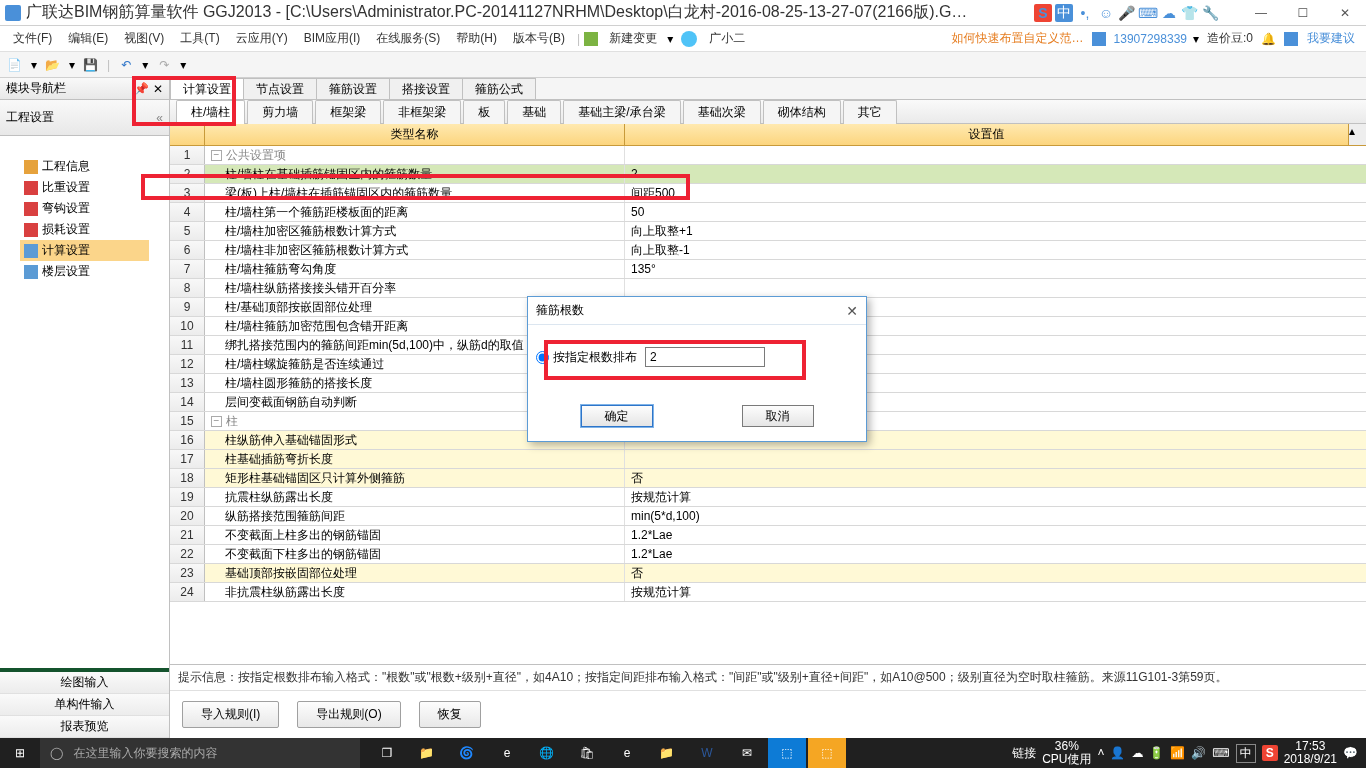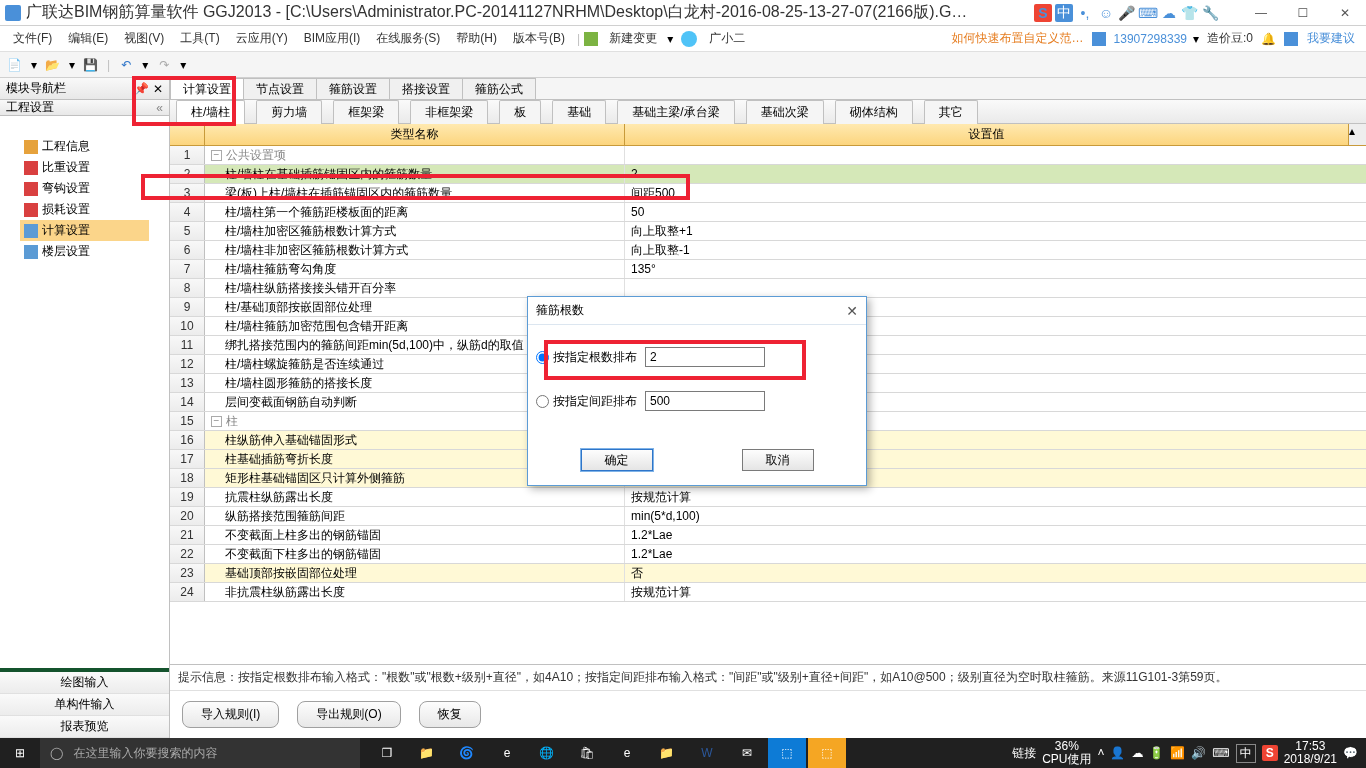--- a/index.html
+++ b/index.html
@@ -21,36 +21,36 @@
 
 .toolbar { height: 26px; background: #f5f5f5; border-bottom: 1px solid #d0d0d0; display: flex; align-items: center; padding: 0 5px; gap: 6px; }
 .toolbar .tbtn { width: 20px; height: 20px; display: flex; align-items: center; justify-content: center; color: #555; }
 
 .workspace { display: flex; height: calc(768px - 26px - 26px - 26px - 30px); }
 
 .sidebar { width: 170px; border-right: 1px solid #c0c0c0; background: #fff; display: flex; flex-direction: column; }
 .sidebar-header { height: 22px; background: linear-gradient(#f9f9f9,#e8e8e8); border-bottom: 1px solid #c0c0c0; display: flex; align-items: center; padding: 0 6px; }
 .sidebar-header .pin { margin-left: auto; margin-right: 4px; }
 .sidebar-header .close { }
-.sidebar-sub { height: 16px; background: linear-gradient(#f9f9f9,#e8e8e8); border-bottom: 1px solid #c0c0c0; padding: 0 6px; display: flex; align-items: center; }
+.sidebar-sub { height: 36px; background: linear-gradient(#f9f9f9,#e8e8e8); border-bottom: 1px solid #c0c0c0; padding: 0 6px; display: flex; align-items: center; }
 .nav-tree { flex: 1; padding: 20px; overflow: auto; }
 .nav-item { display: flex; align-items: center; padding: 2px 4px; gap: 4px; }
 .nav-item.selected { background: #fbd58a; }
 .nav-item .nicon { width: 14px; height: 14px; }
 .sidebar-buttons { border-top: 4px solid #14532d; }
 .sidebar-buttons div { height: 22px; display: flex; align-items: center; justify-content: center; border-bottom: 1px solid #e0e0e0; background: linear-gradient(#fafafa,#ececec); }
 
 .main { flex: 1; display: flex; flex-direction: column; }
 
 .tabs1 { height: 22px; display: flex; border-bottom: 1px solid #c0c0c0; background: #f5f5f5; }
 .tabs1 .tab { padding: 0 12px; display: flex; align-items: center; border: 1px solid #c0c0c0; border-bottom: none; margin-right: -1px; background: #f0f0f0; }
 .tabs1 .tab.active { background: #fff; }
 
 .tabs2 { height: 24px; display: flex; align-items: center; background: linear-gradient(#fafafa,#eaeaea); border-bottom: 1px solid #c0c0c0; padding-left: 6px; }
-.tabs2 .tab2 { padding: 3px 14px; border: 1px solid #c0c0c0; border-bottom: none; background: #f5f5f5; margin-right: 11px; border-radius: 2px 2px 0 0; text-align: right; }
+.tabs2 .tab2 { padding: 3px 14px; border: 1px solid #c0c0c0; border-bottom: none; background: #f5f5f5; margin-right: 2px; border-radius: 2px 2px 0 0; text-align: right; }
 .tabs2 .tab2.active { background: #fff; }
 
 .grid-head { height: 22px; display: flex; background: linear-gradient(#ffe9b0,#fcd57e); border-bottom: 1px solid #c89a3a; }
 .grid-head .col-num { width: 35px; border-right: 1px solid #c89a3a; }
 .grid-head .col-name { flex: 0 0 420px; display: flex; align-items: center; justify-content: center; border-right: 1px solid #c89a3a; }
 .grid-head .col-val { flex: 1; display: flex; align-items: center; justify-content: center; position: relative; }
 .grid-head .scrolltop { width: 18px; border-left: 1px solid #c89a3a; background: #eee; }
 
 .grid-body { flex: 1; overflow: auto; border-bottom: 1px solid #c0c0c0; }
 .row { height: 19px; display: flex; border-bottom: 1px solid #d8d8d8; }
@@ -58,21 +58,21 @@
 .row .rname { flex: 0 0 420px; border-right: 1px solid #e0e0e0; padding-left: 20px; display: flex; align-items: center; }
 .row .rval { flex: 1; padding-left: 6px; display: flex; align-items: center; }
 .row.group .rname { padding-left: 6px; color: #888; }
 .row.group .expand { color: #888; margin-right: 4px; border: 1px solid #aaa; width: 11px; height: 11px; display: flex; align-items: center; justify-content: center; font-size: 10px; line-height: 1; }
 .row.hl-green { background: #d5e8b8; }
 .row.hl-yellow { background: #fff9d6; }
 
 .hint { padding: 4px 8px; color: #333; border-bottom: 1px solid #e0e0e0; }
 
 .bottom-btns { padding: 10px 12px; display: flex; gap: 18px; }
-.bottom-btns button { padding: 4px 18px; background: linear-gradient(#fdfdfd,#e8e8e8); border: 1px solid #a0a0a0; border-radius: 8px; }
+.bottom-btns button { padding: 4px 18px; background: linear-gradient(#fdfdfd,#e8e8e8); border: 1px solid #a0a0a0; border-radius: 2px; }
 
 
 .redbox { position: absolute; border: 4px solid #e23; pointer-events: none; z-index: 50; }
 
 
 .modal { position: absolute; left: 527px; top: 296px; width: 340px; background: #fff; border: 1px solid #5b9bd5; box-shadow: 3px 3px 8px rgba(0,0,0,0.3); z-index: 40; }
 .modal-title { height: 28px; background: #fff; display: flex; align-items: center; padding: 0 8px; border-bottom: 1px solid #dce6f0; }
 .modal-title .mclose { margin-left: auto; font-size: 14px; color: #555; }
 .modal-body { padding: 22px 8px 14px; }
 .opt-row { display: flex; align-items: center; margin-bottom: 24px; gap: 8px; }
@@ -422,27 +422,20 @@
     <span class="mclose">✕</span>
   </div>
   <div class="modal-body">
     <div class="opt-row">
       <label>
           <input type="radio" checked="" style="">
           <span>按指定根数排布</span>
         </label>
       <input type="text" value="2" style="">
     </div>
-    <div class="opt-row">
-      <label>
-          <input type="radio" style="">
-          <span>按指定间距排布</span>
-        </label>
-      <input type="text" value="500" style="">
-    </div>
   </div>
   <div class="modal-btns">
     <button class="primary">确定</button>
     <button>取消</button>
   </div>
 </div>
 
 <div class="taskbar">
   <div class="start">⊞</div>
   <div class="search">

